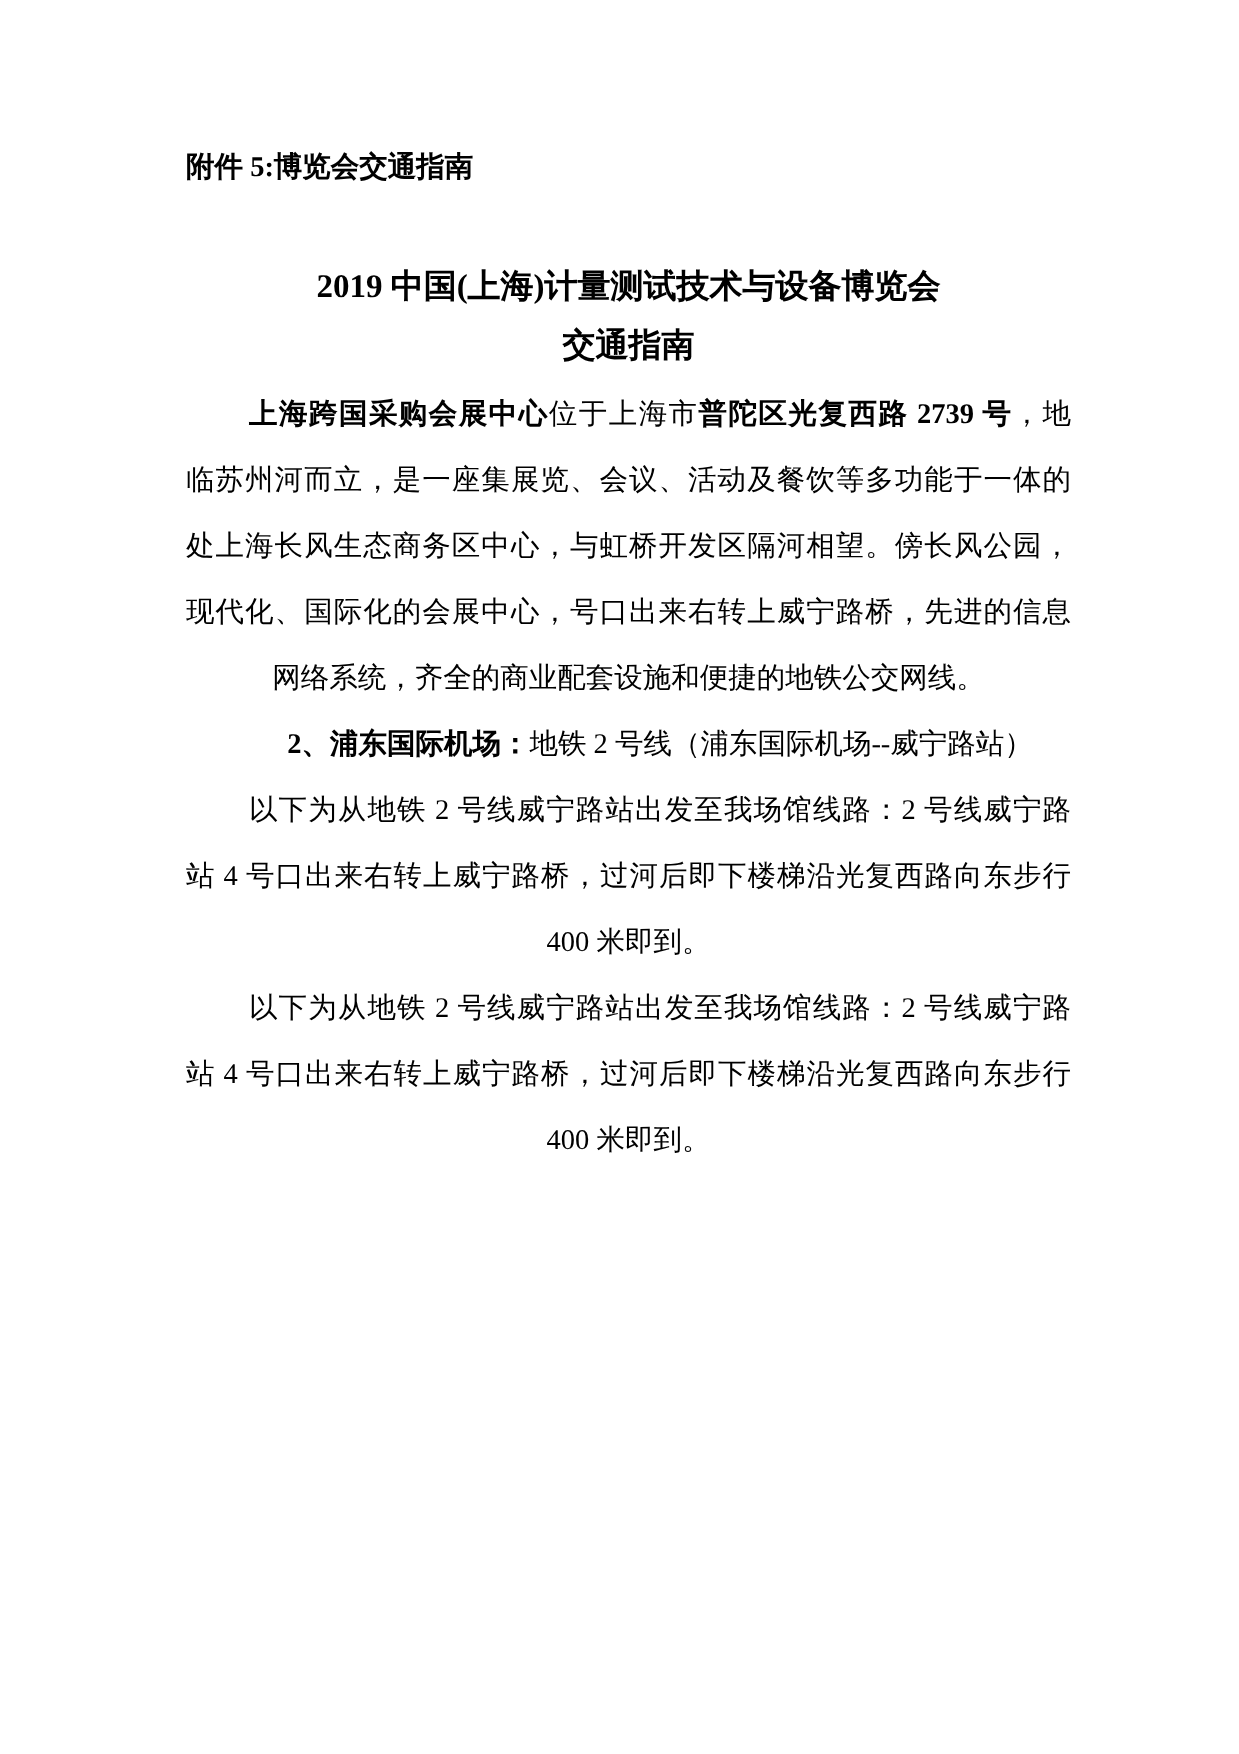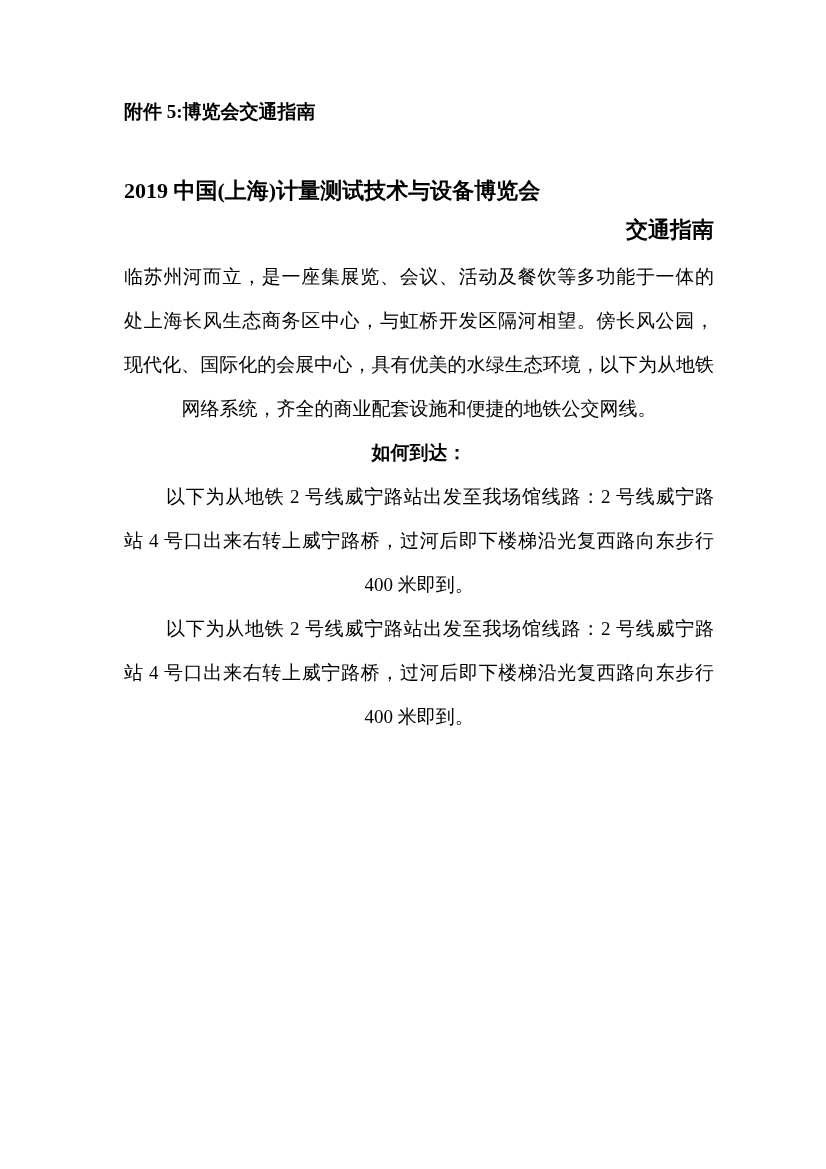--- a/index.html
+++ b/index.html
@@ -23,27 +23,28 @@
     font-size: 19px;
     font-weight: 700;
     line-height: 24px;
     text-align: left;
   }
   .title {
     margin: 54px 0 0 0;
     font-size: 22px;
     font-weight: 700;
     line-height: 26px;
+    text-align: center;
   }
   .subtitle {
     margin: 13px 0 4px 0;
     font-size: 22px;
     font-weight: 700;
     line-height: 26px;
-    text-align: right;
+    text-align: center;
   }
   .doc-body {
     margin-top: 12px;
     font-size: 19px;
     line-height: 44px;
   }
   .para {
     margin: 0;
     padding: 0;
   }
@@ -65,27 +66,28 @@
 </style>
 </head>
 <body>
 
 <div class="page">
   <p class="attachment">附件 5:博览会交通指南</p>
   <h1 class="title">2019 中国(上海)计量测试技术与设备博览会</h1>
   <h2 class="subtitle">交通指南</h2>
   <div class="doc-body">
       <p class="para">
+        <span class="line indent fill"><span class="seg b">上海跨国采购会展中心</span><span class="seg">位于上海市</span><span class="seg b">普陀区光复西路 2739 号</span><span class="seg">，地</span></span>
         <span class="line fill"><span class="seg">临苏州河而立，是一座集展览、会议、活动及餐饮等多功能于一体的</span></span>
         <span class="line fill"><span class="seg">处上海长风生态商务区中心，与虹桥开发区隔河相望。傍长风公园，</span></span>
-        <span class="line fill"><span class="seg">现代化、国际化的会展中心，具有优美的水绿生态环境，以下为从地铁</span></span>
+        <span class="line fill"><span class="seg">现代化、国际化的会展中心，号口出来右转上威宁路桥，先进的信息</span></span>
         <span class="line"><span class="seg">网络系统，齐全的商业配套设施和便捷的地铁公交网线。</span></span>
       </p>
       <p class="para">
-        <span class="line"><span class="seg b">如何到达：</span></span>
+        <span class="line indent"><span class="seg b">2、浦东国际机场：</span><span class="seg">地铁 2 号线（浦东国际机场--威宁路站）</span></span>
       </p>
       <p class="para">
         <span class="line indent fill"><span class="seg">以下为从地铁 2 号线威宁路站出发至我场馆线路：2 号线威宁路</span></span>
         <span class="line fill"><span class="seg">站 4 号口出来右转上威宁路桥，过河后即下楼梯沿光复西路向东步行</span></span>
         <span class="line"><span class="seg">400 米即到。</span></span>
       </p>
       <p class="para">
       </p>
       <p class="para">
         <span class="line indent fill"><span class="seg">以下为从地铁 2 号线威宁路站出发至我场馆线路：2 号线威宁路</span></span>

